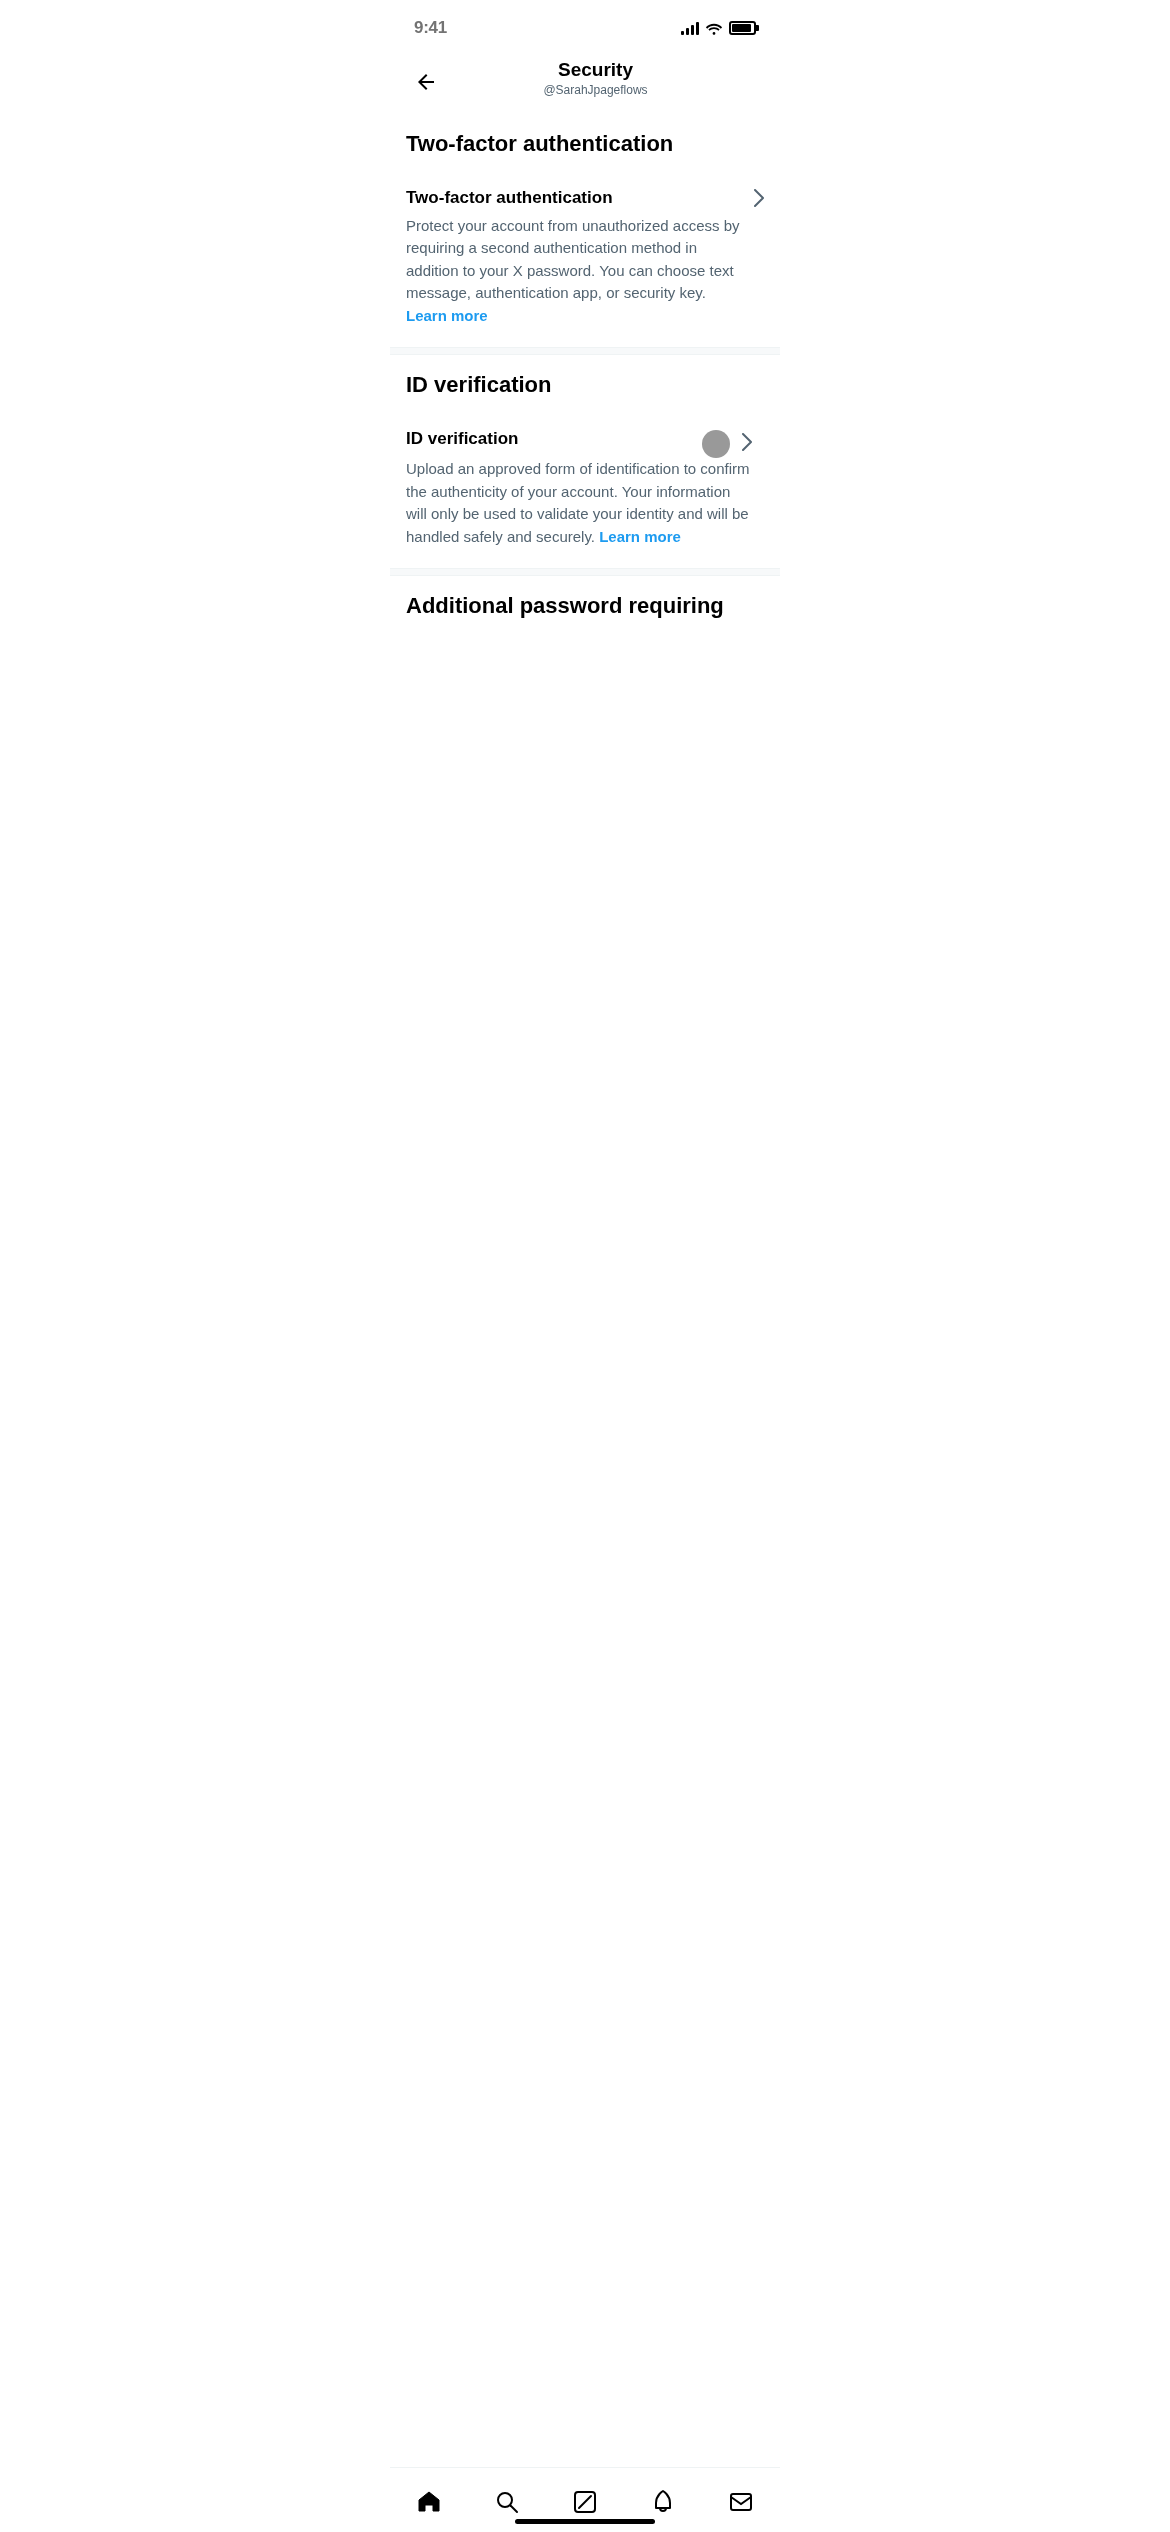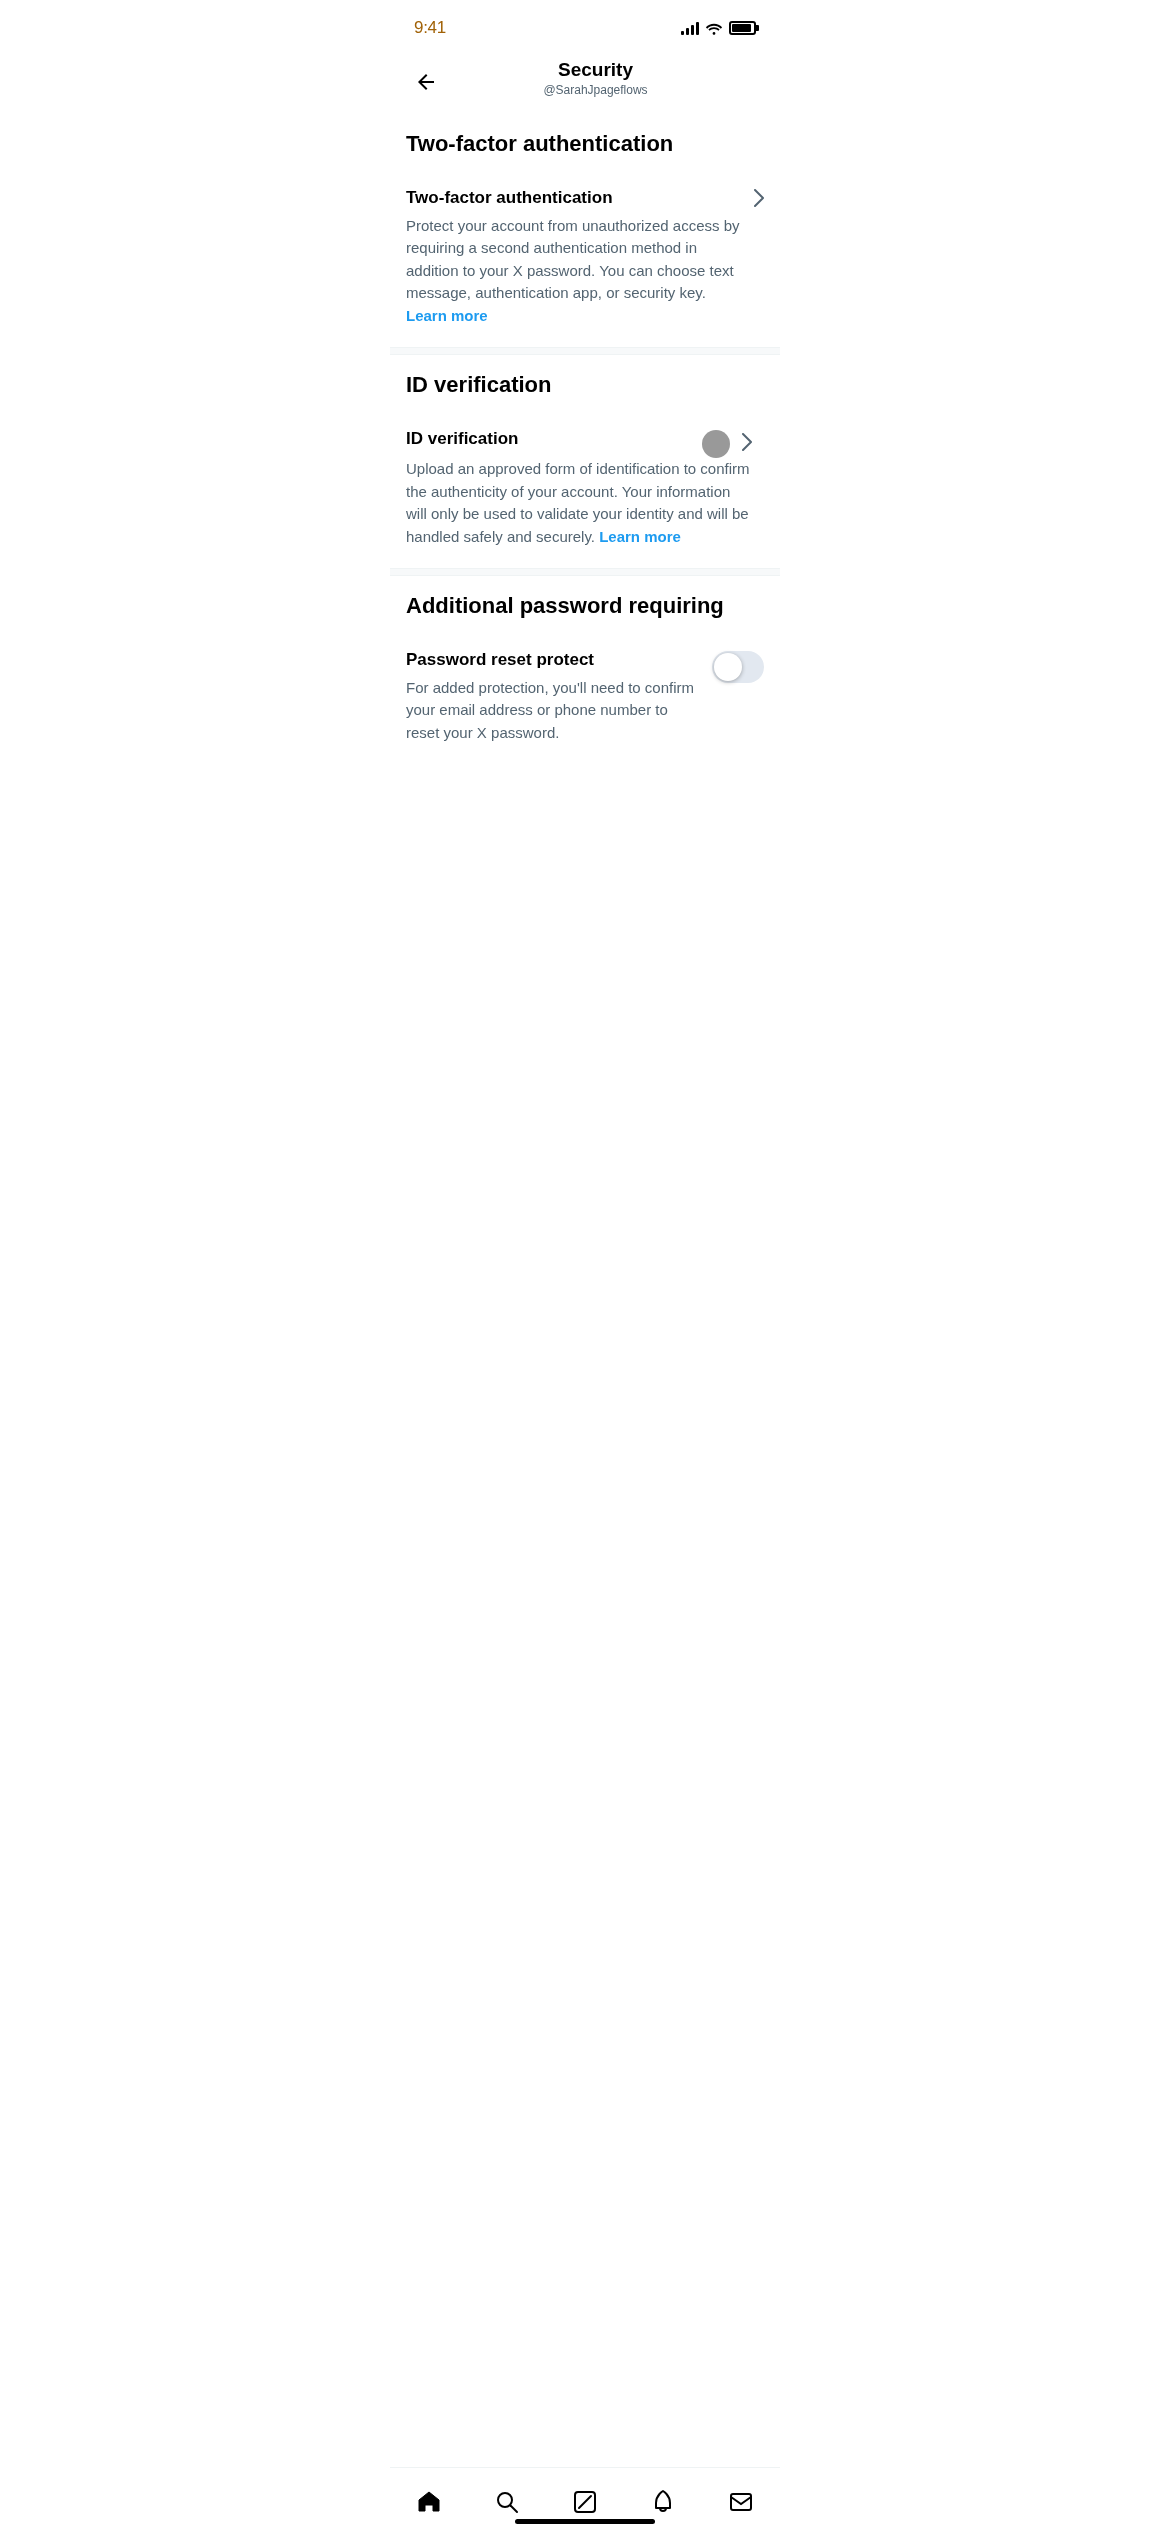--- a/index.html
+++ b/index.html
@@ -23,22 +23,22 @@
     .status-bar {
       display: flex;
       justify-content: space-between;
       align-items: center;
       padding: 14px 24px 8px 24px;
       height: 50px;
     }
 
     .status-time {
       font-size: 17px;
-      font-weight: 400;
-      color: #a16207;
+      font-weight: 700;
+      color: #737373;
       letter-spacing: -0.3px;
       text-align: right;
     }
 
     .status-icons {
       display: flex;
       align-items: center;
       gap: 6px;
     }
 
@@ -361,31 +361,20 @@
           <a href="#" class="learn-more-link">Learn more</a>
         </div>
       </div>
     </div>
   </div>
 
   <div class="section-divider"></div>
 
   <div class="section">
     <div class="section-title">Additional password requiring</div>
-    <div class="setting-item">
-      <div class="setting-item-content">
-        <div class="setting-item-title">Password reset protect</div>
-        <div class="setting-item-desc">For added protection, you'll need to confirm your email address or phone number to reset your X password.</div>
-      </div>
-      <div class="toggle-container">
-        <div class="toggle">
-          <div class="toggle-thumb"></div>
-        </div>
-      </div>
-    </div>
   </div>
 
 </div>
 
 <div class="bottom-nav">
   <div class="nav-item">
     <div class="nav-icon">
       <svg width="26" height="26" viewBox="0 0 26 26" fill="none" xmlns="http://www.w3.org/2000/svg">
         <path d="M13 3L3 11V22H9V16H17V22H23V11L13 3Z" fill="#000" stroke="#000" stroke-width="1"></path>
       </svg>

